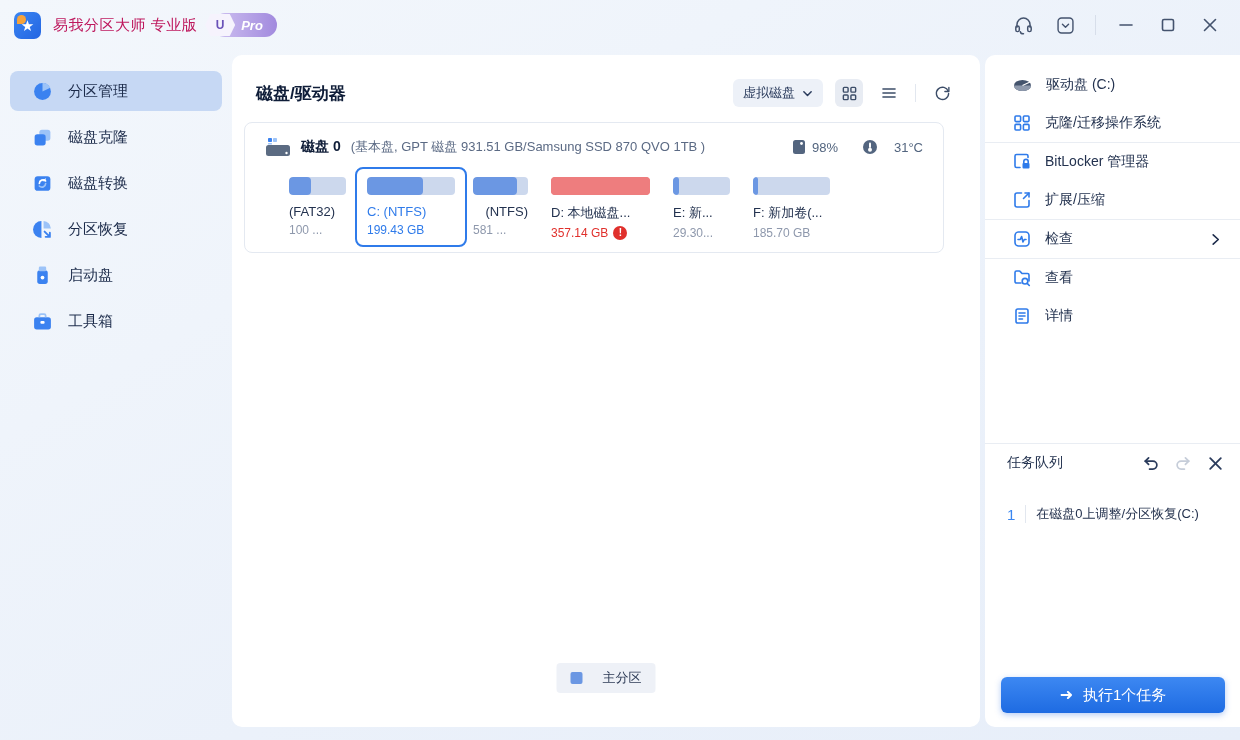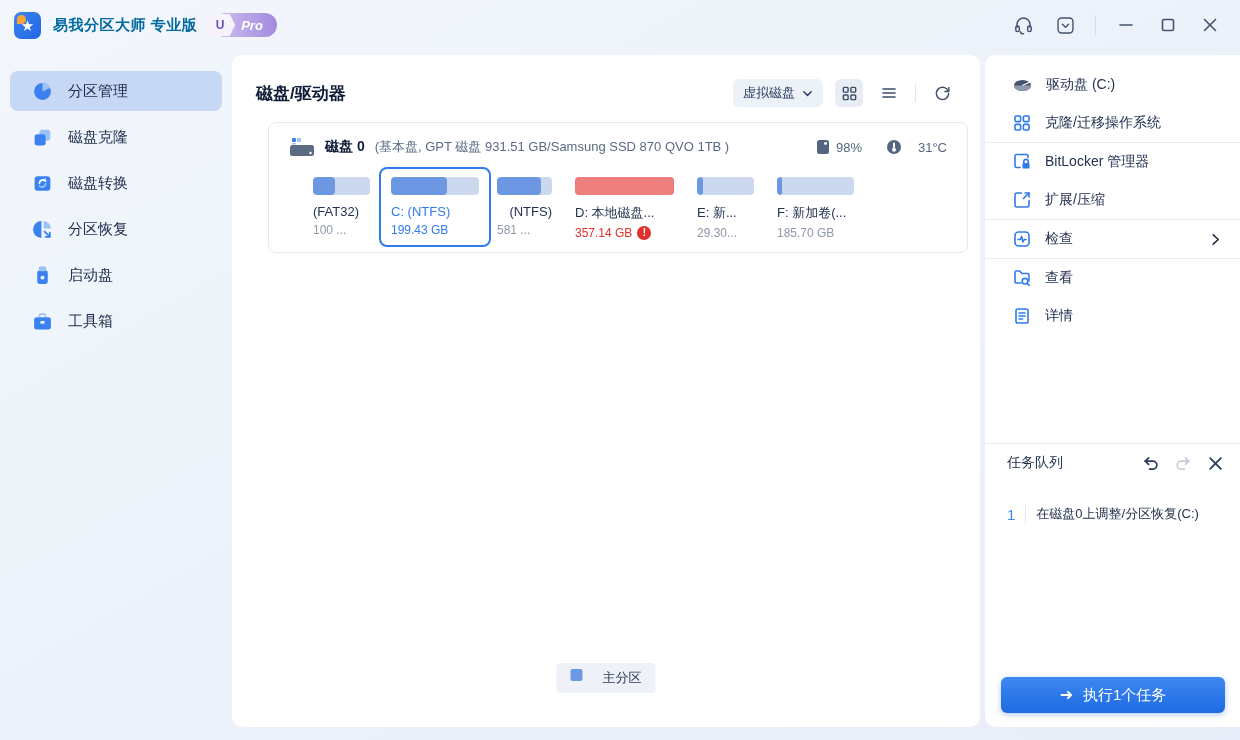--- a/index.html
+++ b/index.html
@@ -4,21 +4,21 @@
 <style>
   * { margin:0; padding:0; box-sizing:border-box; }
   html,body { width:1240px; height:740px; overflow:hidden; }
   body { font-family:"Liberation Sans","DejaVu Sans",sans-serif; background:linear-gradient(150deg,#f3f7fc 0%,#ebf1fa 60%,#e7eef9 100%); position:relative; color:#1c2b4a; }
 
   
   .titlebar { position:absolute; top:0; left:0; width:1240px; height:50px; display:flex; align-items:center; padding:0 18px 0 14px; }
   .app-icon { width:27px; height:27px; border-radius:7px; background:linear-gradient(135deg,#3b86f2,#2365e2); position:relative; margin-right:12px; overflow:hidden; flex:0 0 auto; }
   .app-icon .star { position:absolute; inset:0; display:flex; align-items:center; justify-content:center; color:#fff; font-size:15px; line-height:1; }
   .app-icon .wedge { position:absolute; top:3px; left:3px; width:9px; height:9px; background:#f6a33b; border-radius:50% 50% 50% 0; }
-  .app-title { font-size:15px; font-weight:700; color:#0369a1; letter-spacing:.5px; }
+  .app-title { font-size:15px; font-weight:400; color:#be185d; letter-spacing:.5px; }
   .pro-badge { margin-left:16px; position:relative; height:24px; display:flex; align-items:center; background:linear-gradient(90deg,#cfc2f1,#a28ade); border-radius:13px; padding:0 14px 0 28px; }
   .pro-badge .emblem { position:absolute; left:-8px; top:1px; width:30px; height:22px; background:#f6f3fd; clip-path:polygon(18% 0,82% 0,100% 50%,82% 100%,18% 100%,0 50%); display:flex; align-items:center; justify-content:center; font-size:12px; font-weight:700; color:#6a51b8; }
   .pro-badge .pro-text { font-size:13px; font-weight:700; font-style:italic; color:#fff; }
   .tb-spacer { flex:1; }
   .tb-icons { display:flex; align-items:center; gap:18px; }
   .tb-btn { display:flex; align-items:center; justify-content:center; width:24px; height:24px; }
   .tb-sep { width:1px; height:20px; background:#d7deea; }
 
   
   .sidebar { position:absolute; top:50px; left:0; width:232px; bottom:0; padding-top:21px; }
@@ -31,21 +31,21 @@
   .main-header { display:flex; align-items:center; padding:24px 24px 0 24px; }
   .main-title { font-size:17px; font-weight:700; color:#0f1d38; }
   .mh-spacer { flex:1; }
   .mh-controls { display:flex; align-items:center; gap:12px; }
   .vd-dropdown { height:28px; display:flex; align-items:center; gap:7px; background:#edf1f8; border-radius:6px; padding:0 10px; font-size:13px; color:#2a3b5c; }
   .icon-btn { width:28px; height:28px; border-radius:6px; display:flex; align-items:center; justify-content:center; }
   .icon-btn.active { background:#e8ecf3; }
   .mh-sep { width:1px; height:18px; background:#e2e7ef; }
 
   
-  .disk-box { position:absolute; left:36px; top:67px; width:700px; height:131px; border:1px solid #e4e9f1; border-radius:8px; }
+  .disk-box { position:absolute; left:12px; top:67px; width:700px; height:131px; border:1px solid #e4e9f1; border-radius:8px; }
   .disk-head { position:absolute; left:20px; top:13px; right:20px; display:flex; align-items:center; gap:10px; }
   .disk-icon { position:relative; width:26px; height:22px; flex:0 0 auto; }
   .disk-name { font-size:14px; font-weight:700; color:#0f1d38; white-space:nowrap; }
   .disk-details { font-size:13px; color:#5b6a84; white-space:nowrap; }
   .dh-spacer { flex:1; }
   .dh-stat { display:flex; align-items:center; gap:6px; font-size:13px; color:#53657f; }
   .dh-stat + .dh-stat { margin-left:14px;gap:16px; }
 
   .part { position:absolute; top:54px; }
   .part .bar { height:18px; border-radius:4px; background:#ccd8ed; overflow:hidden; }
@@ -53,21 +53,21 @@
   .part.red .bar { background:#ee7d7e; }
   .part.red .bar .fill { background:#ee7d7e; }
   .part .p-name { margin-top:9px; font-size:13px; color:#23324f; white-space:nowrap; }
   .part .p-size { margin-top:4px; font-size:12px; color:#8e98ac; white-space:nowrap; display:flex; align-items:center; gap:5px; }
   .part.selected { top:44px; padding:8px 10px; border:2px solid #2f7bea; border-radius:8px; }
   .part.selected .p-name { color:#2f7bea; }
   .part.selected .p-size { color:#2f7bea; }
   .part.red .p-size { color:#e0302c; }
   .warn-dot { width:14px; height:14px; border-radius:50%; background:#e0302c; color:#fff; font-size:10px; font-weight:700; display:inline-flex; align-items:center; justify-content:center; line-height:1; }
 
-  .legend { position:absolute; left:50%; transform:translateX(-50%); bottom:34px; display:flex; align-items:flex-start; gap:20px; background:#eef1f7; border-radius:4px; padding:6px 14px; font-size:13px; color:#2c3a55; }
+  .legend { position:absolute; left:50%; transform:translateX(-50%); bottom:34px; display:flex; align-items:center; gap:20px; background:#eef1f7; border-radius:4px; padding:6px 14px; font-size:13px; color:#2c3a55; }
   .legend .sq { width:12px; height:12px; border-radius:2px; background:#6b97e3; }
 
   
   .right-panel { position:absolute; left:985px; top:55px; width:255px; height:672px; background:#fff; border-radius:10px 0 0 10px; }
   .rp-item { height:38px; display:flex; align-items:center; gap:14px; padding:0 18px 0 28px; font-size:14px; color:#23324f; }
   .rp-item:first-child { margin-top:11px; }
   .rp-item .grow { flex:1; }
   .rp-div { height:1px; background:#e9edf3; margin:0; }
 
   .tq-div { position:absolute; left:0; right:0; top:388px; height:1px; background:#e9edf3; }

